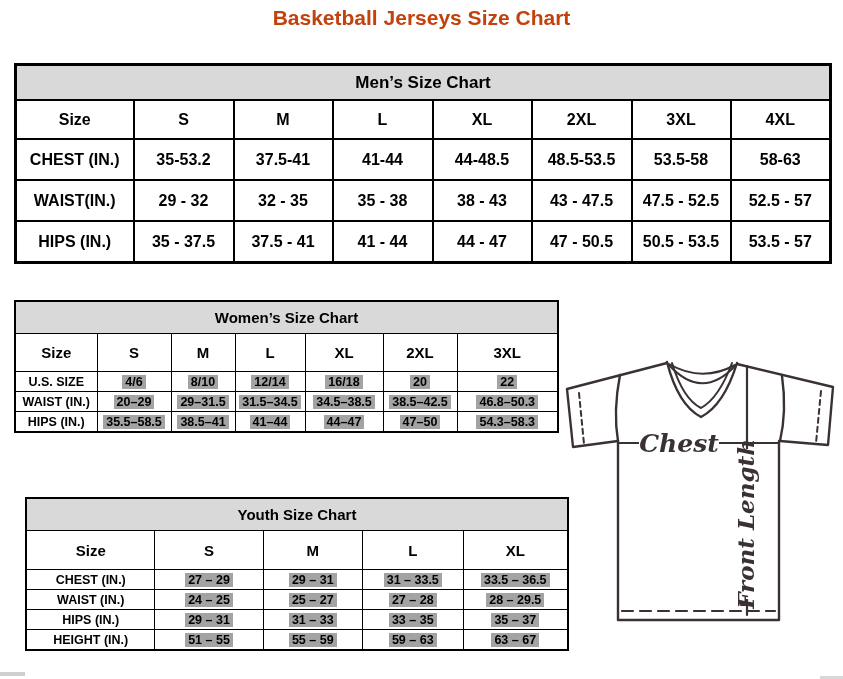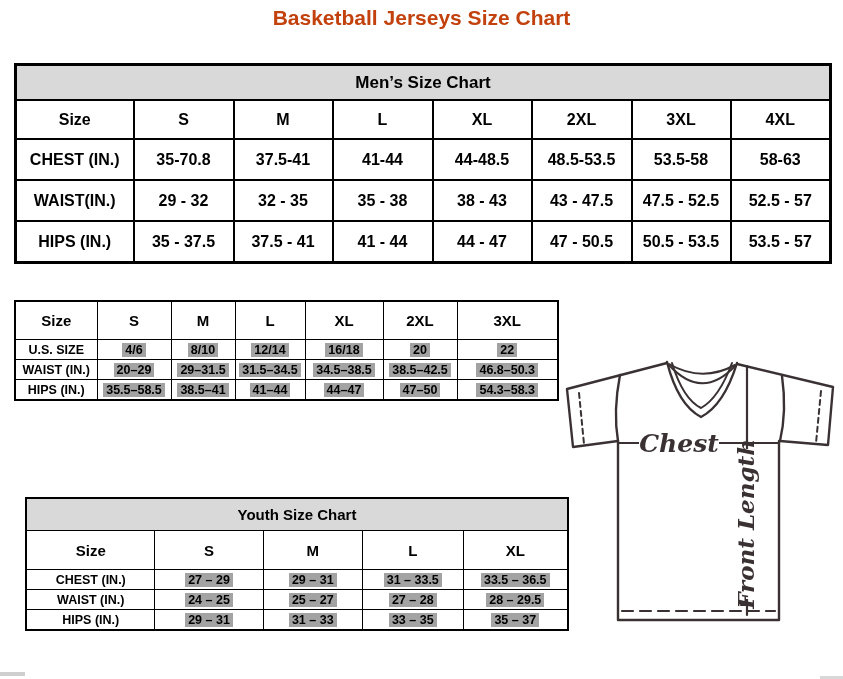--- a/index.html
+++ b/index.html
@@ -74,21 +74,21 @@
           <td class="hdr">S</td>
           <td class="hdr">M</td>
           <td class="hdr">L</td>
           <td class="hdr">XL</td>
           <td class="hdr">2XL</td>
           <td class="hdr">3XL</td>
           <td class="hdr">4XL</td>
         </tr>
         <tr>
           <td class="lbl val">CHEST (IN.)</td>
-          <td class="val"><span>35-70.8</span></td>
+          <td class="val"><span>35-53.2</span></td>
           <td class="val"><span>37.5-41</span></td>
           <td class="val"><span>41-44</span></td>
           <td class="val"><span>44-48.5</span></td>
           <td class="val"><span>48.5-53.5</span></td>
           <td class="val"><span>53.5-58</span></td>
           <td class="val"><span>58-63</span></td>
         </tr>
         <tr>
           <td class="lbl val">WAIST(IN.)</td>
           <td class="val"><span>29 - 32</span></td>
@@ -119,20 +119,23 @@
         <col style="width: 82px;">
         <col style="width: 74px;">
         <col style="width: 64px;">
         <col style="width: 70px;">
         <col style="width: 78px;">
         <col style="width: 74px;">
         <col style="width: 101px;">
       </colgroup>
       <tbody>
         <tr>
+          <td colspan="7" class="ttl">Women’s Size Chart</td>
+        </tr>
+        <tr>
           <td class="hdr">Size</td>
           <td class="hdr">S</td>
           <td class="hdr">M</td>
           <td class="hdr">L</td>
           <td class="hdr">XL</td>
           <td class="hdr">2XL</td>
           <td class="hdr">3XL</td>
         </tr>
         <tr>
           <td class="lbl val">U.S. SIZE</td>
@@ -198,20 +201,27 @@
           <td class="val"><span class="hl">25 – 27</span></td>
           <td class="val"><span class="hl">27 – 28</span></td>
           <td class="val"><span class="hl">28 – 29.5</span></td>
         </tr>
         <tr>
           <td class="lbl val">HIPS (IN.)</td>
           <td class="val"><span class="hl">29 – 31</span></td>
           <td class="val"><span class="hl">31 – 33</span></td>
           <td class="val"><span class="hl">33 – 35</span></td>
           <td class="val"><span class="hl">35 – 37</span></td>
+        </tr>
+        <tr>
+          <td class="lbl val">HEIGHT (IN.)</td>
+          <td class="val"><span class="hl">51 – 55</span></td>
+          <td class="val"><span class="hl">55 – 59</span></td>
+          <td class="val"><span class="hl">59 – 63</span></td>
+          <td class="val"><span class="hl">63 – 67</span></td>
         </tr>
       </tbody>
     </table>
   </div>
 
 <div id="jersey">
   <svg width="286" height="292" viewBox="0 0 286 292">
     <g stroke="#3a3133" stroke-width="2.4" fill="none" stroke-linejoin="round" stroke-linecap="round">
 
       <path d="M110,10 L10,36 L16,94 L61,88"></path>

